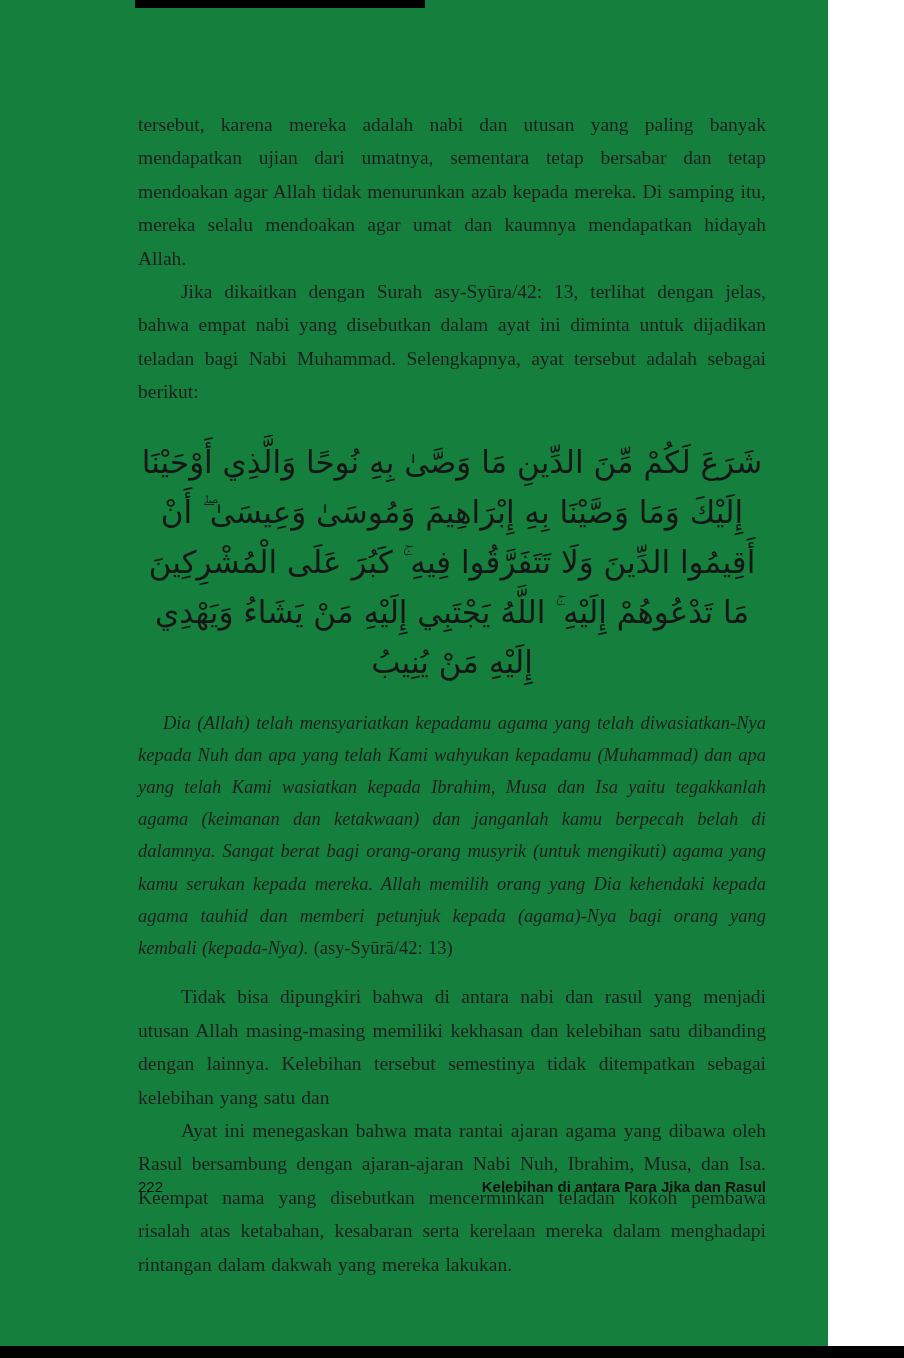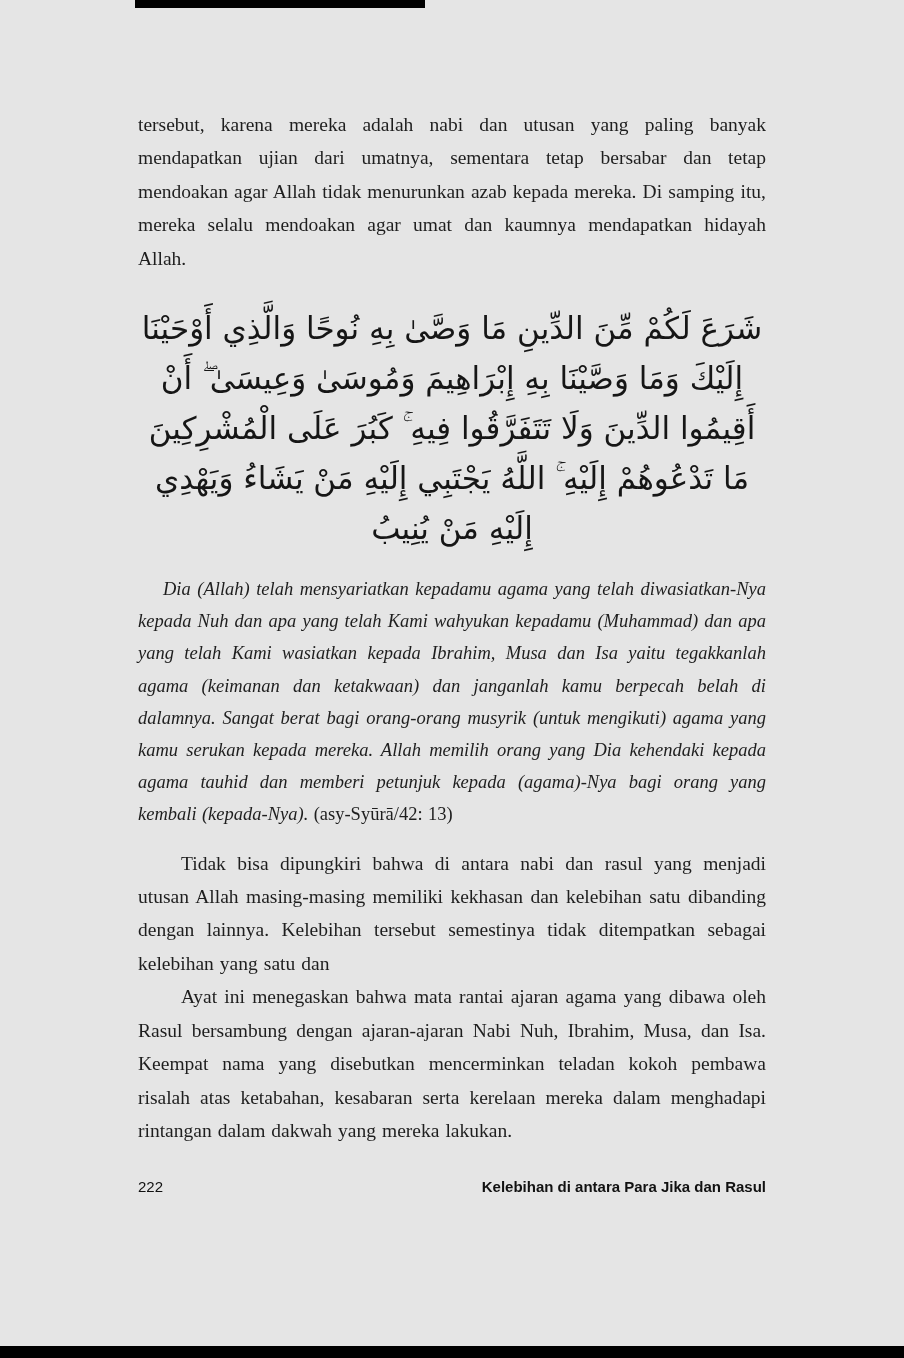--- a/index.html
+++ b/index.html
@@ -8,23 +8,23 @@
     width: 904px;
     height: 1358px;
     background: #ffffff;
     position: relative;
     overflow: hidden;
     font-family: "Liberation Serif", serif;
     color: #1e1e1e;
   }
   .page {
     position: relative;
-    width: 904px;
+    width: 828px;
     height: 1358px;
-    background: #e5e5e5;
+    background: #15803d;
   }
   .scan-bar {
     position: absolute;
     background: #000000;
   }
   .scan-bar.top {
     left: 135px; top: 0; width: 290px; height: 8px;
   }
   .scan-bar.bottom {
     left: 0; bottom: 0; width: 904px; height: 12px;
@@ -80,20 +80,21 @@
 <body>
 
 <div class="page">
 
   <div class="scan-bar top"></div>
 
   <main class="content">
 
     <p class="body">tersebut, karena mereka adalah nabi dan utusan yang paling banyak mendapatkan ujian dari umatnya, sementara tetap bersabar dan tetap mendoakan agar Allah tidak menurunkan azab kepada mereka. Di samping itu, mereka selalu mendoakan agar umat dan kaumnya mendapatkan hidayah Allah.</p>
 
+    <p class="body indent">Jika dikaitkan dengan Surah asy-Syūra/42: 13, terlihat dengan jelas, bahwa empat nabi yang disebutkan dalam ayat ini diminta untuk dijadikan teladan bagi Nabi Muhammad. Selengkapnya, ayat tersebut adalah sebagai berikut:</p>
 
     <div class="arabic" dir="rtl" lang="ar">شَرَعَ لَكُمْ مِّنَ الدِّينِ مَا وَصَّىٰ بِهِ نُوحًا وَالَّذِي أَوْحَيْنَا إِلَيْكَ وَمَا وَصَّيْنَا بِهِ إِبْرَاهِيمَ وَمُوسَىٰ وَعِيسَىٰ ۖ أَنْ أَقِيمُوا الدِّينَ وَلَا تَتَفَرَّقُوا فِيهِ ۚ كَبُرَ عَلَى الْمُشْرِكِينَ مَا تَدْعُوهُمْ إِلَيْهِ ۚ اللَّهُ يَجْتَبِي إِلَيْهِ مَنْ يَشَاءُ وَيَهْدِي إِلَيْهِ مَنْ يُنِيبُ</div>
 
     <p class="translation"><span class="italic">Dia (Allah) telah mensyariatkan kepadamu agama yang telah diwasiatkan-Nya kepada Nuh dan apa yang telah Kami wahyukan kepadamu (Muhammad) dan apa yang telah Kami wasiatkan kepada Ibrahim, Musa dan Isa yaitu tegakkanlah agama (keimanan dan ketakwaan) dan janganlah kamu berpecah belah di dalamnya. Sangat berat bagi orang-orang musyrik (untuk mengikuti) agama yang kamu serukan kepada mereka. Allah memilih orang yang Dia kehendaki kepada agama tauhid dan memberi petunjuk kepada (agama)-Nya bagi orang yang kembali (kepada-Nya). </span><span class="ref">(asy-Syūrā/42: 13)</span></p>
 
     <p class="body indent">Tidak bisa dipungkiri bahwa di antara nabi dan rasul yang menjadi utusan Allah masing-masing memiliki kekhasan dan kelebihan satu dibanding dengan lainnya. Kelebihan tersebut semestinya tidak ditempatkan sebagai kelebihan yang satu dan</p>
 
     <p class="body indent">Ayat ini menegaskan bahwa mata rantai ajaran agama yang dibawa oleh Rasul bersambung dengan ajaran-ajaran Nabi Nuh, Ibrahim, Musa, dan Isa. Keempat nama yang disebutkan mencerminkan teladan kokoh pembawa risalah atas ketabahan, kesabaran serta kerelaan mereka dalam menghadapi rintangan dalam dakwah yang mereka lakukan.</p>
 
   </main>

